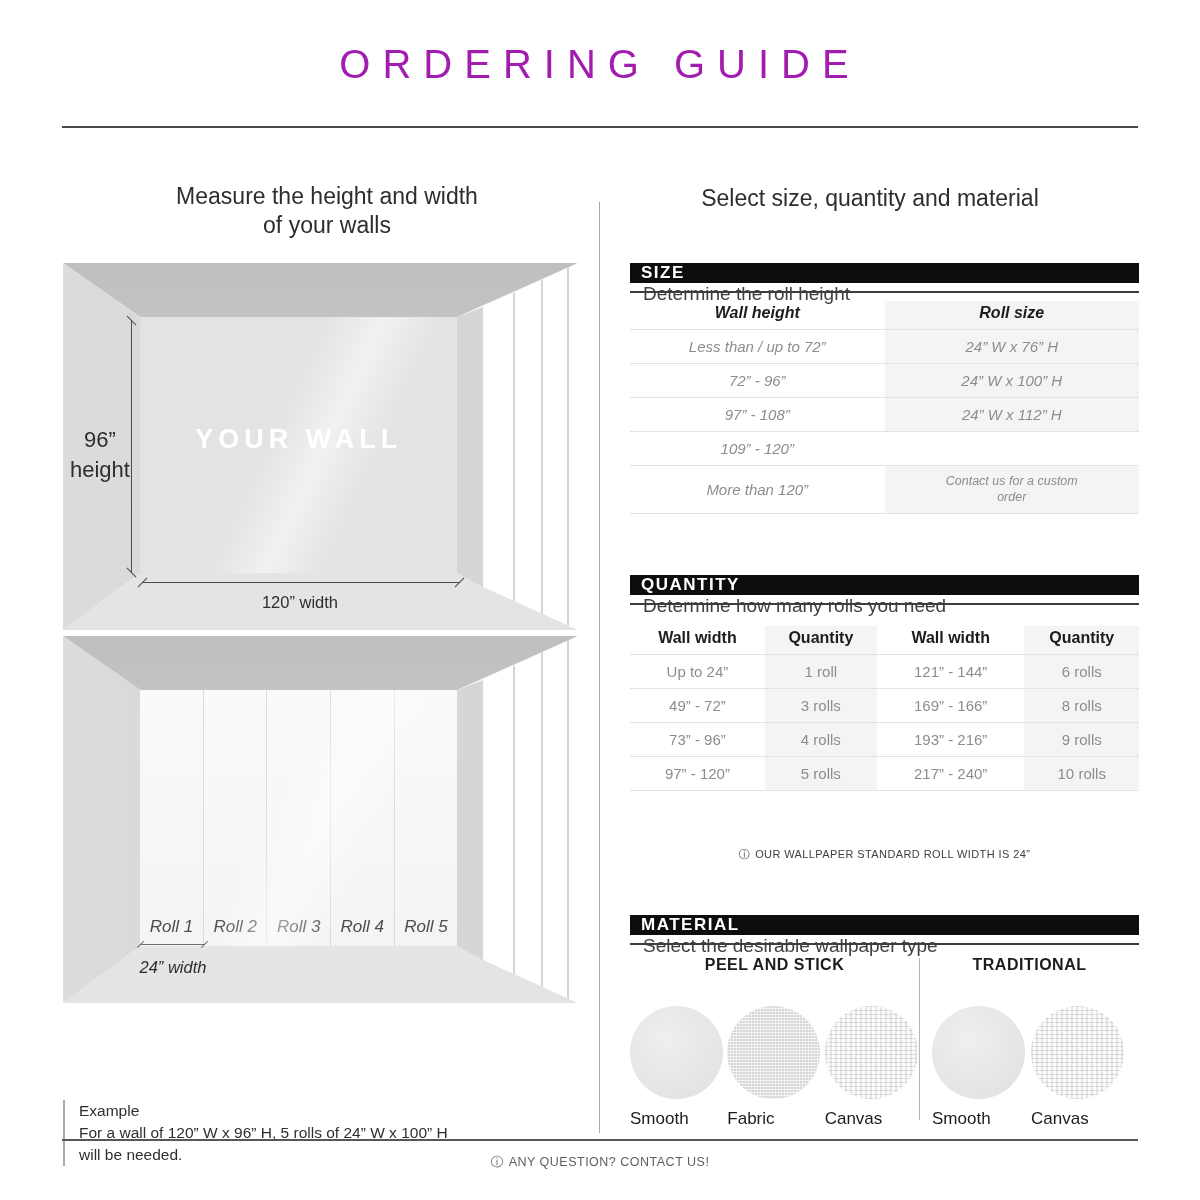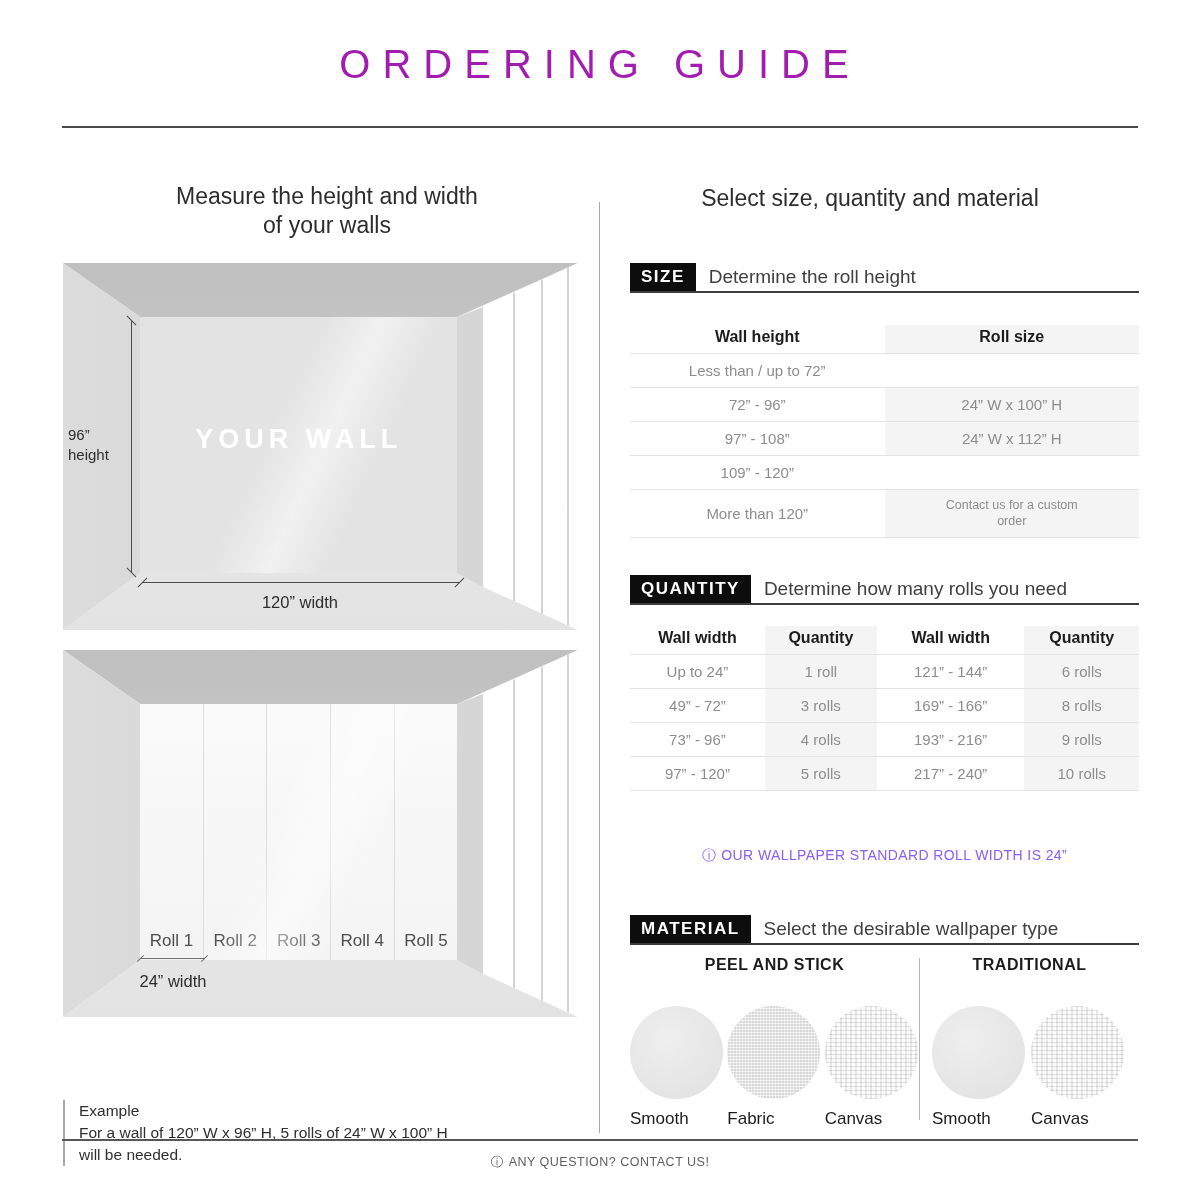--- a/index.html
+++ b/index.html
@@ -14,21 +14,21 @@
   .col-divider { position:absolute; left:599px; top:202px; width:1px; height:931px; background:#a8a8a8; }
 
   
   .left-heading { position:absolute; top:182px; left:69px; width:516px; text-align:center;
                   font-size:23px; color:#2d2d2d; line-height:1.28; }
   .right-heading { position:absolute; top:185px; left:600px; width:540px; text-align:center;
                    font-size:23px; color:#2d2d2d; }
 
   
   .room { position:absolute; left:63px; width:515px; height:367px; background:#fbfbfb; }
-  #room1 { top:263px; } #room2 { top:650px; }
+  #room1 { top:263px; } #room2 { top:636px;font-style:italic; }
   .room > div { position:absolute; }
   .r-ceiling { inset:0; clip-path:polygon(0 0, 100% 0, 76.5% 14.7%, 15% 14.7%);
                background:linear-gradient(180deg,#bfbfbf 0%,#d9d9d9 100%); }
   .r-leftwall { inset:0; clip-path:polygon(0 0, 15% 14.7%, 15% 84.5%, 0 100%);
                 background:linear-gradient(90deg,#dcdcdc,#cecece); }
   .r-floor { inset:0; clip-path:polygon(15% 84.5%, 76.5% 84.5%, 100% 100%, 0 100%);
              background:linear-gradient(180deg,#efefef,#e3e3e3); }
   .r-pillar { inset:0; clip-path:polygon(76.5% 14.7%, 81.6% 12%, 81.6% 88.3%, 76.5% 84.5%);
               background:#d6d6d6; }
   .r-window { inset:0; clip-path:polygon(81.6% 12%, 100% 0, 100% 100%, 81.6% 88.3%);
@@ -44,61 +44,61 @@
   .panel { flex:1; position:relative; background:linear-gradient(180deg,#fafafa,#f4f4f4);
            border-right:1px solid #dcdcdc; }
   .panel:last-child { border-right:none; }
   .roll-label { position:absolute; bottom:9px; left:0; width:100%; text-align:center;
                 color:#4d4d4d; font-size:17px; }
 
   .v-dim { position:absolute; left:68px; top:57px; width:1px; height:253px; background:#4c4c4c; }
   .v-dim::before,.v-dim::after { content:""; position:absolute; left:-6px; width:13px; height:1px;
                                  background:#4c4c4c; transform:rotate(45deg); }
   .v-dim::before { top:0; } .v-dim::after { bottom:0; }
-  .v-dim-label { position:absolute; left:5px; top:162px; width:64px; 
-                 font-size:15px; color:#2e2e2e; line-height:1.35; white-space:pre-line; }
+  .v-dim-label { position:absolute; left:5px; top:162px; width:64px; text-align:center;
+                 font-size:22px; color:#2e2e2e; line-height:1.35; white-space:pre-line; }
   .h-dim { position:absolute; left:79px; top:319px; width:318px; height:1px; background:#4c4c4c; }
   .h-dim::before,.h-dim::after { content:""; position:absolute; top:-6px; width:1px; height:13px;
                                  background:#4c4c4c; transform:rotate(45deg); }
   .h-dim::before { left:0; } .h-dim::after { right:0; }
   .h-dim-label { position:absolute; left:137px; top:330px; width:200px; text-align:center;
                  font-size:16.5px; color:#2e2e2e; }
   .b-dim { position:absolute; left:77px; top:308px; width:65px; height:1px; background:#6f6f6f; }
   .b-dim::before,.b-dim::after { content:""; position:absolute; top:-4px; width:1px; height:9px;
                                  background:#6f6f6f; transform:rotate(45deg); }
   .b-dim::before { left:0; } .b-dim::after { right:0; }
   .b-dim-label { position:absolute; left:45px; top:322px; width:130px; text-align:center;
                  font-size:16.5px; color:#2e2e2e; }
 
   
   .example { position:absolute; left:63px; top:1100px; width:492px; border-left:2px solid #a9a9a9;
              padding-left:14px; font-size:15.5px; color:#2f2f2f; line-height:1.42; }
 
   
   .section-head { position:absolute; left:630px; width:509px; height:28px; display:flex;
-                  border-bottom:2px solid #3d3d3d; }
+                  border-bottom:2px solid #3d3d3d;flex-direction:column; }
   #size-head { top:263px; } #quantity-head { top:575px; } #material-head { top:915px; }
   .badge { background:#0d0d0d; color:#ffffff; font-size:17px; font-weight:700; letter-spacing:1.5px;
            padding:0 11px; display:flex; align-items:center; }
   .head-title { font-size:19px; color:#3f3f3f; padding-left:13px; display:flex; align-items:center; }
 
   .tbl { position:absolute; left:630px; width:509px; }
-  #size-table { top:325px; } #qty-table { top:626px; }
+  #size-table { top:301px;font-style:italic; } #qty-table { top:626px; }
   .t-row { display:flex; border-bottom:1px solid #e3e3e3; align-items:stretch; }
   .cell { text-align:center; padding:8px 0; font-size:15px; color:#8d8d8d;
           display:flex; align-items:center; justify-content:center; }
   .hrow .cell { font-weight:700; color:#1c1c1c; font-size:16px; padding:3px 0 7px; }
   .alt { background:#f4f4f4; }
   .c50 { width:50%; }
   .q1 { width:26.5%; } .q2 { width:22%; } .q3 { width:29%; } .q4 { width:22.5%; }
   .small-cell { font-size:12.5px; line-height:1.25; }
   .small-cell span { display:inline-block; max-width:140px; }
 
   .note { position:absolute; left:630px; top:847px; width:509px; text-align:center;
-          font-size:14px; color:#8b5cf6; letter-spacing:0.4px; }
+          font-size:11px; color:#404040; letter-spacing:0.4px; }
   .info-glyph { font-style:normal; margin-right:5px; }
 
   .material-groups { position:absolute; left:630px; top:956px; width:509px; display:flex; }
   .mat-group { display:flex; flex-direction:column;gap:20px; }
   .g1 { width:289px; } .g2 { flex:1; }
   .group-divider { width:1px; height:162px; background:#b5b5b5; margin-top:2px; }
   .group-name { text-align:center; font-weight:700; font-size:16px; color:#1c1c1c; letter-spacing:0.5px; }
   .swatches { display:flex; justify-content:center; gap:3px; margin-top:12px; }
   .swatch { display:flex; flex-direction:column; align-items:flex-start; width:96px; }
   .circle { width:93px; height:93px; border-radius:50%; }
@@ -198,20 +198,21 @@
     <div class="badge">SIZE</div>
     <div class="head-title">Determine the roll height</div>
   </div>
   <div class="tbl" id="size-table">
     <div class="t-row hrow">
       <div class="cell c50">Wall height</div>
       <div class="cell c50 alt">Roll size</div>
     </div>
     <div class="t-row">
       <div class="cell c50">Less than / up to 72”</div>
+      <div class="cell c50 alt">24” W x 76” H</div>
     </div>
     <div class="t-row">
       <div class="cell c50">72” - 96”</div>
       <div class="cell c50 alt">24” W x 100” H</div>
     </div>
     <div class="t-row">
       <div class="cell c50">97” - 108”</div>
       <div class="cell c50 alt">24” W x 112” H</div>
     </div>
     <div class="t-row">

